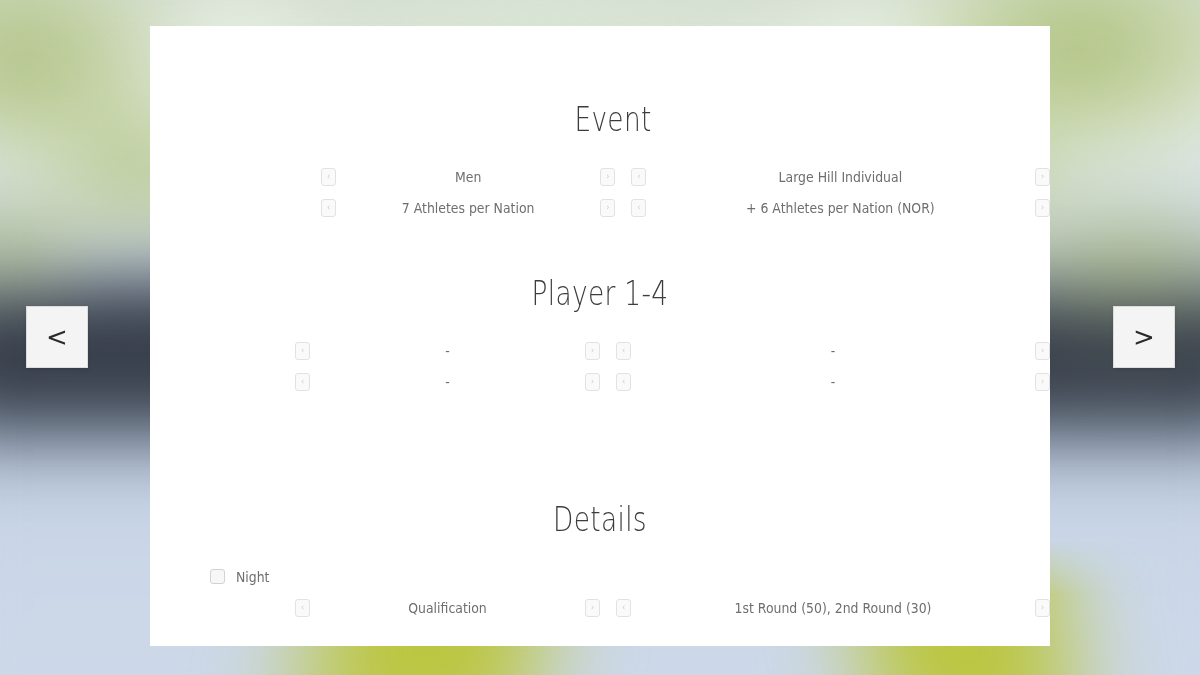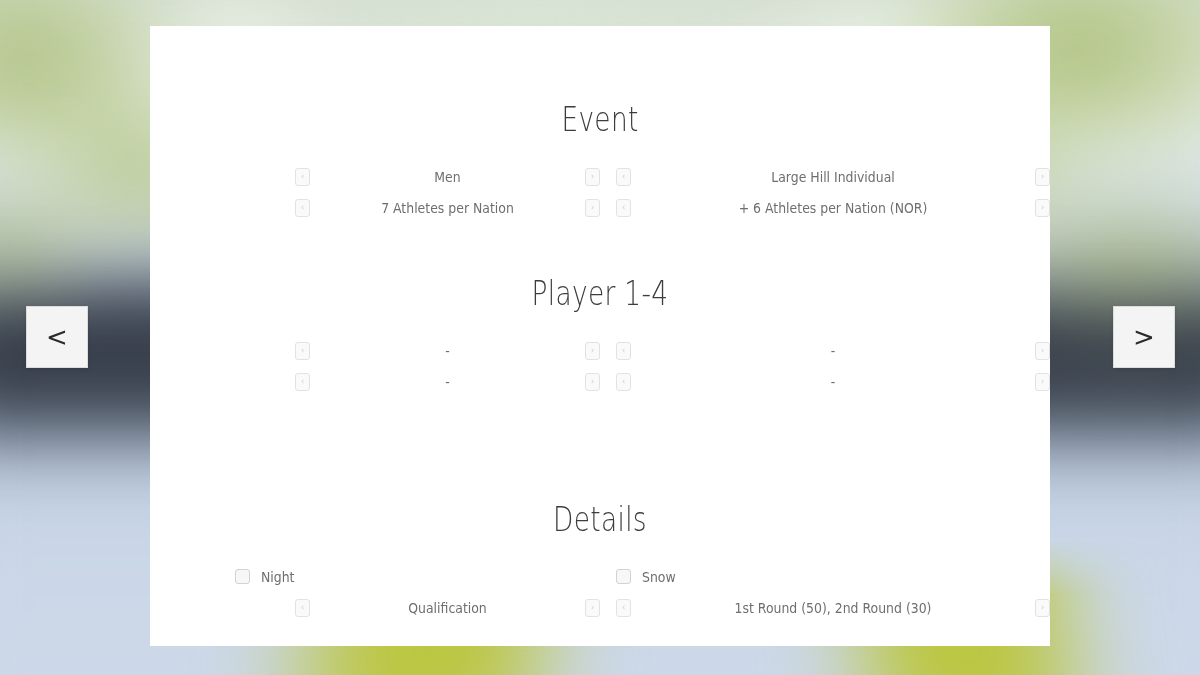--- a/index.html
+++ b/index.html
@@ -107,21 +107,21 @@
     font-weight: 300;
     font-size: 33px;
     letter-spacing: 0.4px;
     color: #3c3c3c;
     transform: scaleX(0.80);
     transform-origin: center;
   }
 
   
   .section { position: absolute; left: 0; width: 900px; }
-  #section-event   { top: 74px; }
+  #section-event   { top: 74px; padding-left: 26px; }
   #section-player  { top: 248px; }
   #section-details { top: 474px; }
 
   .rows { margin-top: 22px; }
 
   .opt-row {
     display: flex;
     align-items: center;
     height: 31px;
   }
@@ -166,21 +166,21 @@
   .check-row {
     display: flex;
     align-items: center;
     height: 31px;
   }
   .check-cell {
     display: flex;
     align-items: center;
     width: 450px;
   }
-  .check-cell.left  { padding-left: 85px; }
+  .check-cell.left  { padding-left: 60px; }
   .check-cell.right { padding-left: 16px; }
 
   .checkbox {
     width: 15px;
     height: 15px;
     border: 1px solid #d2d2d2;
     border-radius: 3px;
     background: #f7f7f7;
     flex: 0 0 auto;
     cursor: pointer;
@@ -282,24 +282,20 @@
 
     <div class="section" id="section-details">
       <div class="section-title">Details</div>
       <div class="rows">
 
         <div class="check-row">
           <div class="check-cell left">
             <div class="checkbox"></div>
             <div class="check-label">Night</div>
           </div>
-          <div class="check-cell right">
-            <div class="checkbox"></div>
-            <div class="check-label">Snow</div>
-          </div>
         </div>
 
         <div class="opt-row">
           <div class="half left">
             <div class="spin-btn">‹</div>
             <div class="opt-value">Qualification</div>
             <div class="spin-btn">›</div>
           </div>
           <div class="half right">
             <div class="spin-btn">‹</div>

